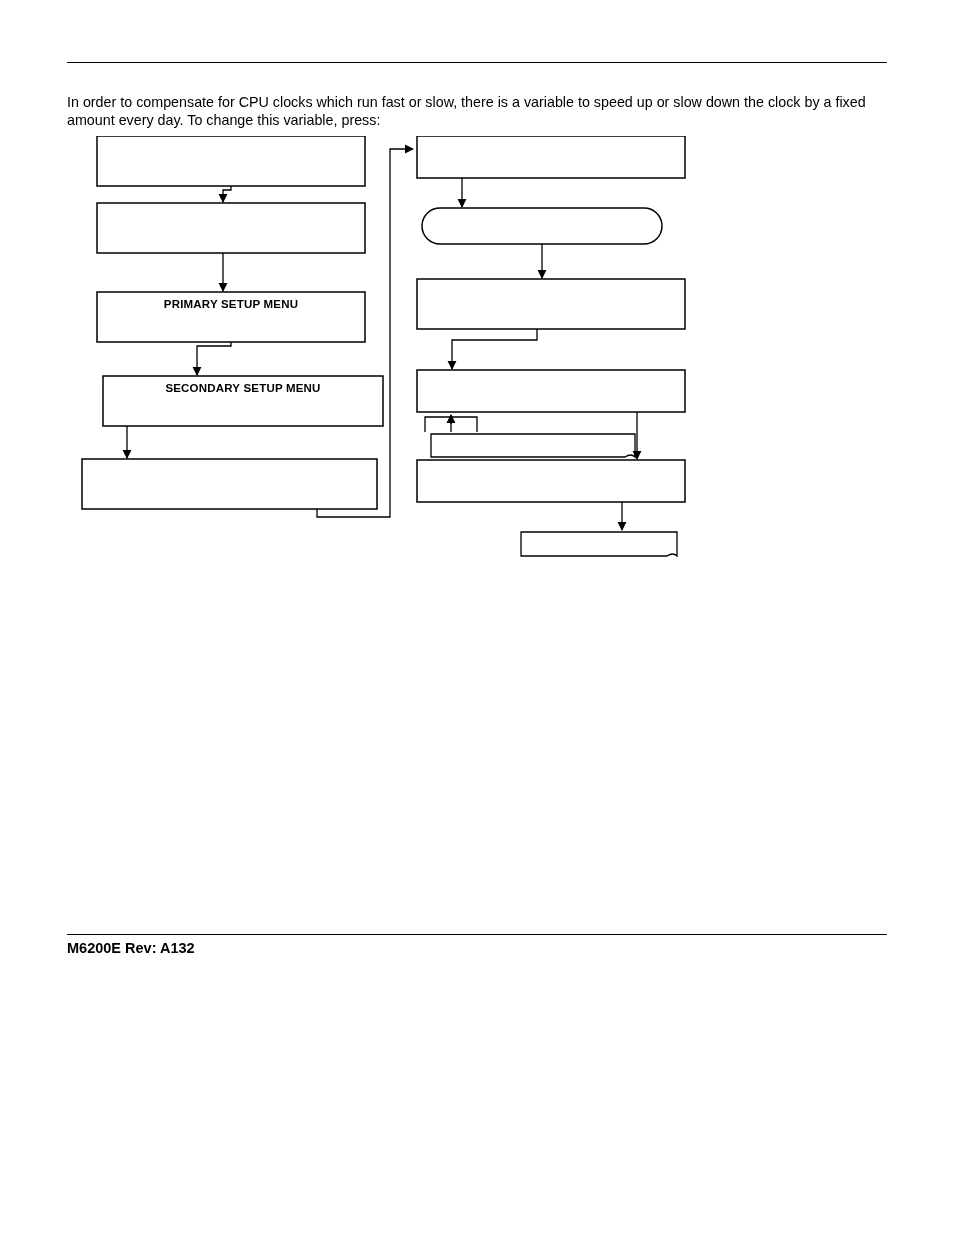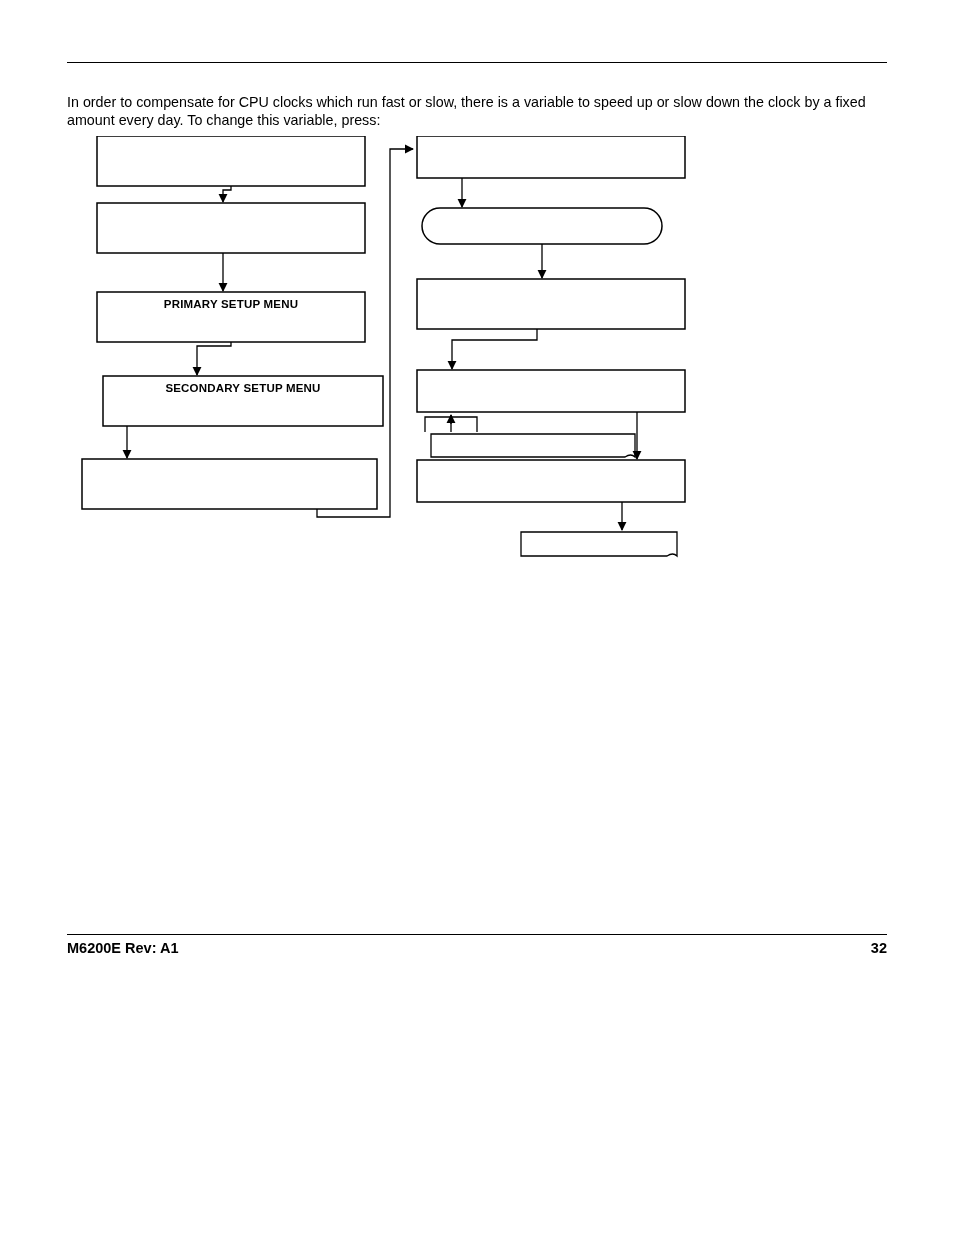--- a/index.html
+++ b/index.html
@@ -41,21 +41,20 @@
     border-top: 1.5px solid #000;
   }
   .footer {
     position: absolute;
     left: 67px;
     top: 940px;
     width: 820px;
     font-size: 14.5px;
     font-weight: bold;
     display: flex;
-    justify-content: space-between;
   }
   .box-label {
     font-size: 11.5px;
     font-weight: bold;
     letter-spacing: 0.2px;
   }
   svg {
     position: absolute;
     left: 67px;
     top: 136px;

